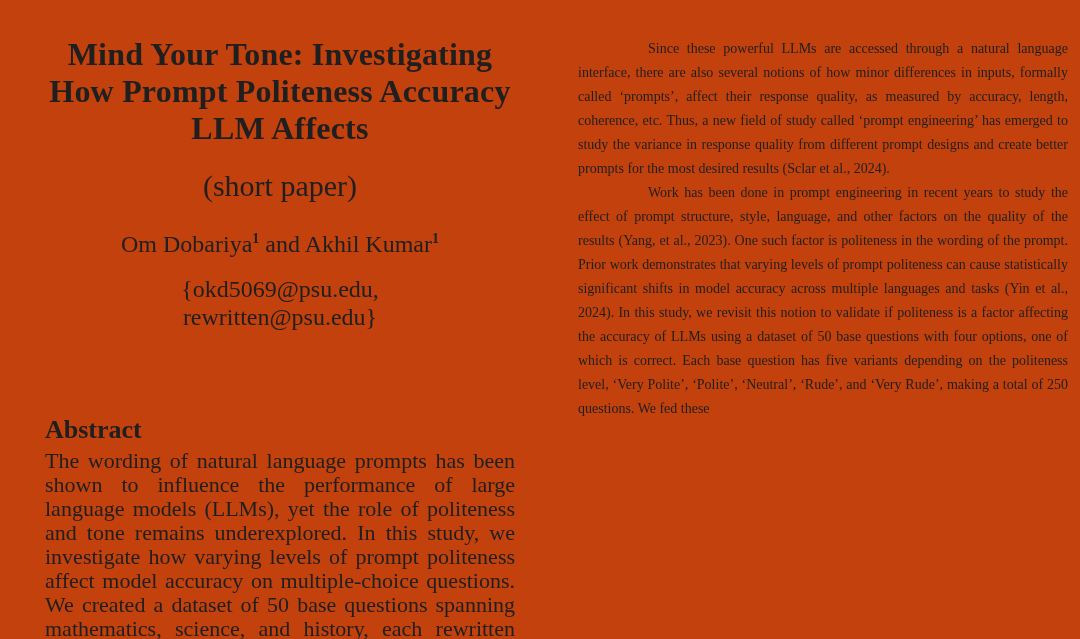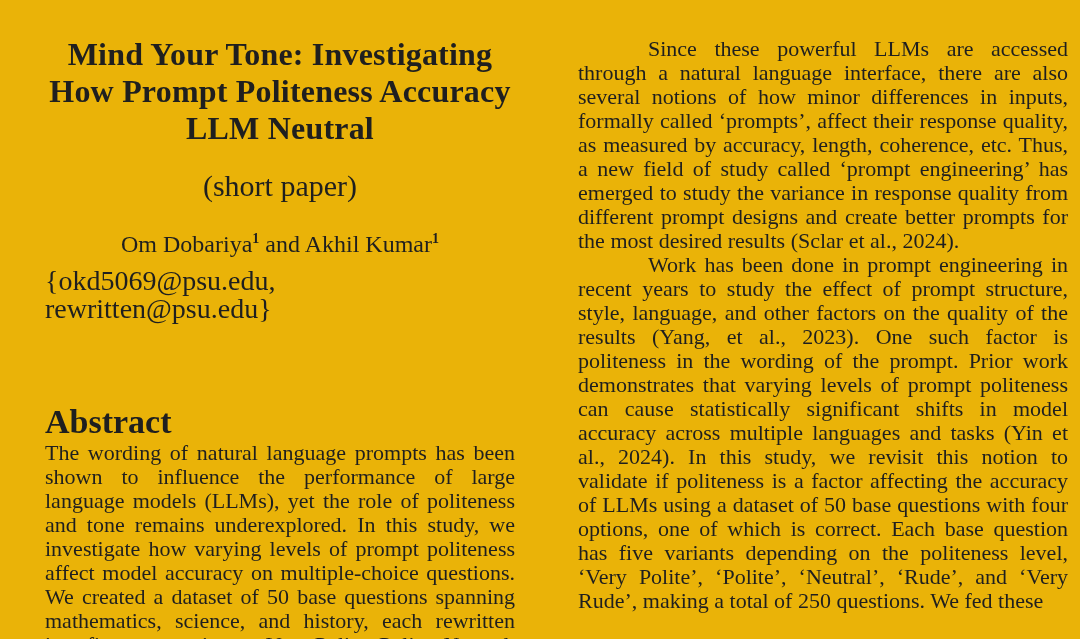--- a/index.html
+++ b/index.html
@@ -3,21 +3,21 @@
 <meta charset="utf-8">
 <style>
   * { margin: 0; padding: 0; box-sizing: border-box; }
   html, body {
     width: 1080px; height: 639px;
     overflow: hidden;
     background: #ffffff;
     font-family: "Liberation Serif", "DejaVu Serif", serif;
     color: #1f1f1f;
   }
-  .page { position: relative; width: 1080px; height: 639px; background: #eab308; }
+  .page { position: relative; width: 1080px; height: 639px; background: #c2410c; }
 
   .col { position: absolute; top: 0; }
   .col-left  { left: 45px;  width: 470px; }
   .col-right { left: 578px; width: 490px; padding-top: 37px; }
 
   .title {
     margin-top: 36px;
     font-size: 32px;
     line-height: 37px;
     font-weight: 700;
@@ -33,55 +33,56 @@
   }
   .authors {
     margin-top: 26px;
     font-size: 24px;
     line-height: 29px;
     text-align: center;
   }
   .author-name { font-weight: 400; }
   .authors sup { font-weight: 700; font-size: 14px; line-height: 0; }
   .emails {
-    margin-top: 8px;
-    font-size: 28px;
+    margin-top: 16px;
+    font-size: 24px;
     line-height: 28px;
+    text-align: center;
   }
   .abstract-heading {
     margin-top: 84px;
-    font-size: 34px;
+    font-size: 26px;
     line-height: 30px;
     font-weight: 700;
     text-align: left;
   }
   .abstract-text {
     margin-top: 4px;
     font-size: 22px;
     line-height: 24px;
     text-align: justify;
   }
   .col-right p.body-para {
-    font-size: 22px;
+    font-size: 14px;
     line-height: 24px;
     text-align: justify;
     text-indent: 70px;
   }
 </style>
 </head>
 <body>
 
 <div class="page">
 
   <section class="col col-left">
 
     <h1 class="title">
       <div>Mind Your Tone: Investigating</div>
       <div>How Prompt Politeness Accuracy</div>
-      <div>LLM Neutral</div>
+      <div>LLM Affects</div>
     </h1>
 
     <div class="subtitle">(short paper)</div>
 
     <div class="authors">
       <span class="author-name">Om Dobariya</span><sup>1</sup><span> and </span><span class="author-name">Akhil Kumar</span><sup>1</sup>
     </div>
 
     <div class="emails">
       <div>{okd5069@psu.edu,</div>

